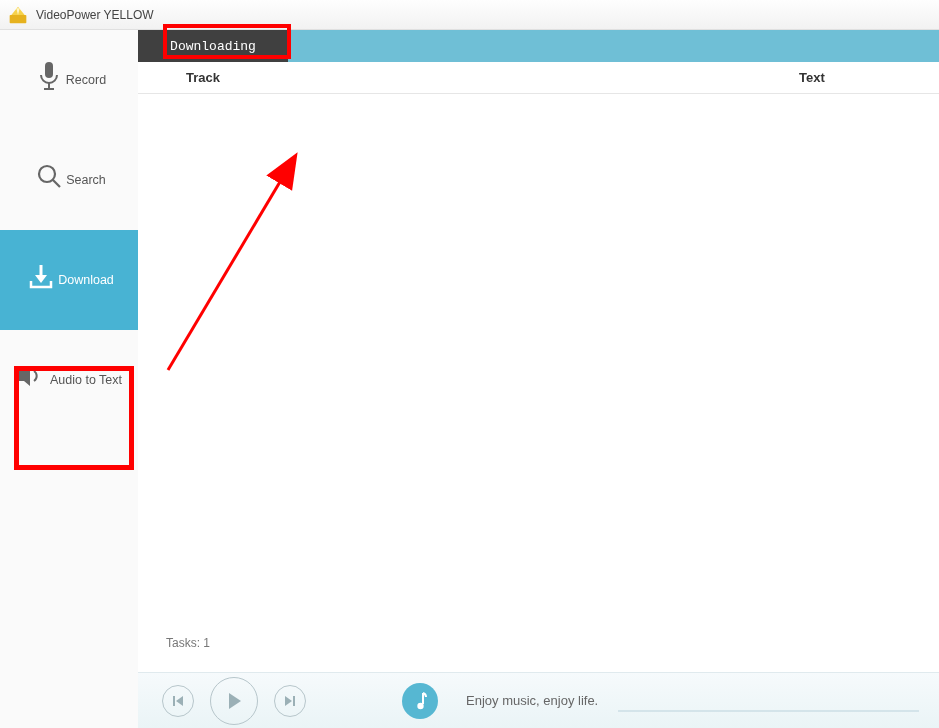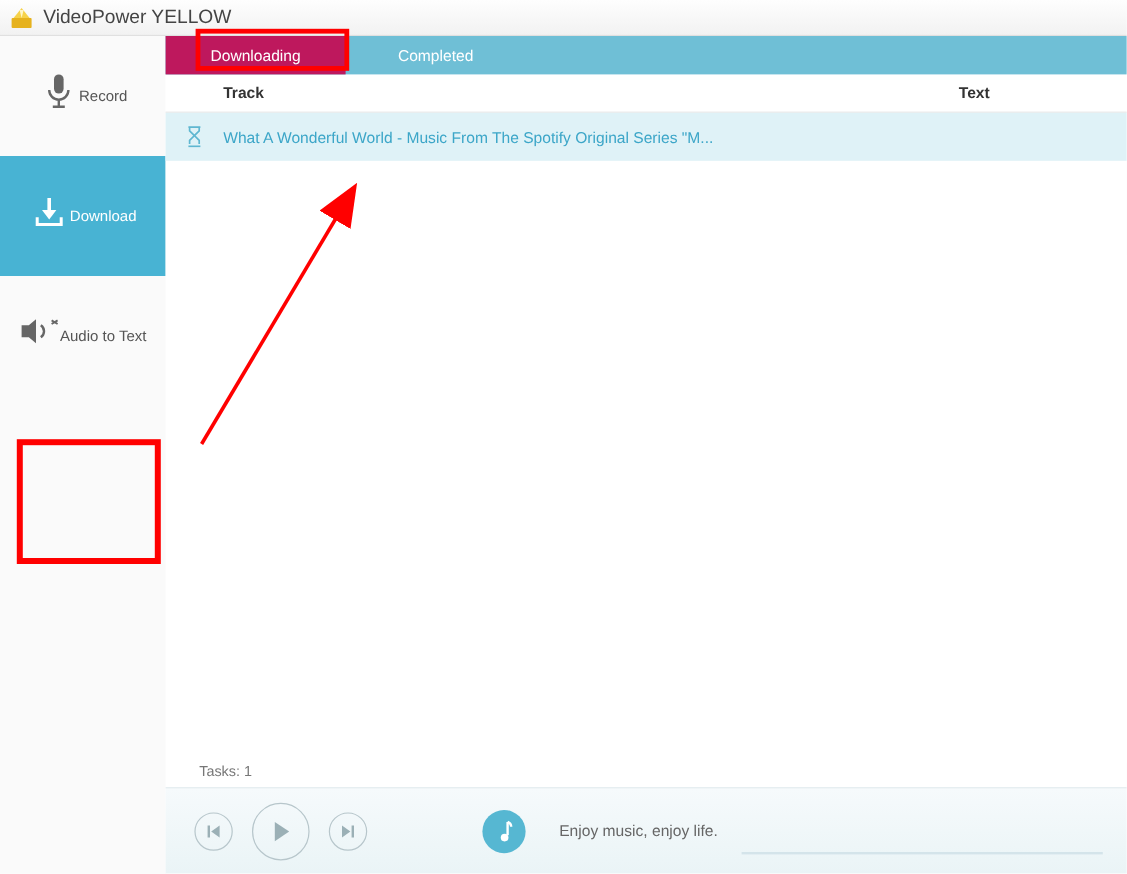--- a/index.html
+++ b/index.html
@@ -1,54 +1,54 @@
 <!DOCTYPE html>
 <html><head>
 <meta charset="utf-8">
 <style>
   * { box-sizing: border-box; margin: 0; padding: 0; }
   html, body { width: 939px; height: 728px; font-family: "Segoe UI", Arial, sans-serif; overflow: hidden; background: #fafafa; }
   
   
   .titlebar { height: 30px; background: linear-gradient(#fefefe, #f2f2f2); display: flex; align-items: center; padding: 0 8px; border-bottom: 1px solid #e0e0e0; }
   .titlebar .logo { width: 20px; height: 20px; margin-right: 8px; }
-  .titlebar .title { font-size: 16px; color: #444; }
+  .titlebar .title { font-size: 12px; color: #444; }
 
   
   .app { display: flex; height: calc(100% - 30px); }
   .sidebar { width: 138px; background: #fafafa; display: flex; flex-direction: column; align-items: stretch; }
   .main { flex: 1; display: flex; flex-direction: column; background: #fff; position: relative; }
 
   
   .side-item { display: flex; flex-direction: row; align-items: center; justify-content: center; height: 100px; color: #555; font-size: 12.5px; cursor: pointer; }
   .side-item.active { background: #48b3d3; color: #fff; }
   .side-item .icon { width: 34px; height: 34px; margin-bottom: 8px; display: flex; align-items: center; justify-content: center; }
   .side-item .label { font-size: 12.5px; }
 
   
   .tabsbar { height: 32px; background: #6fbfd6; display: flex; align-items: stretch; position: relative; }
   .tab { width: 150px; display: flex; align-items: center; justify-content: center; color: #fff; font-size: 13px; cursor: pointer; }
-  .tab.active { background: #be185d; }
+  .tab.active { background: #404040; font-family: Liberation Mono, monospace; }
 
   
   .colhead { height: 32px; display: flex; align-items: center; background: #fff; border-bottom: 1px solid #e6e6e6; font-size: 13px; color: #333; font-weight: 600; }
   .col-track { padding-left: 48px; flex: 1 1 400px; }
   .col-progress { width: 210px; }
   .col-speed { width: 140px; }
 
   
   .dlrow { height: 40px; display: flex; align-items: center; background: #dff2f7; font-size: 13px; color: #3ca6c8; }
   .dlrow .hour { width: 48px; display: flex; align-items: center; justify-content: center; }
   .dlrow .trackname { flex: 1; white-space: nowrap; overflow: hidden; text-overflow: ellipsis; padding-right: 20px; cursor: default; }
 
   
   .tasks { position: absolute; left: 28px; bottom: 78px; font-size: 12px; color: #777; }
 
   
-  .player { height: 72px; background: linear-gradient(#f6fafc, #eaf4f6); display: flex; align-items: center; padding: 0 24px; gap: 16px; border-top: 1px solid #e0eaee; }
+  .player { height: 56px; background: linear-gradient(#f6fafc, #eaf4f6); display: flex; align-items: center; padding: 0 24px; gap: 16px; border-top: 1px solid #e0eaee; }
   .pbtn { width: 32px; height: 32px; border: 1.8px solid #b7c6cb; border-radius: 50%; display: flex; align-items: center; justify-content: center; color: #9bb0b6; cursor: pointer; background: transparent; }
   .pbtn.play { width: 48px; height: 48px; }
   .note-circle { width: 36px; height: 36px; border-radius: 50%; background: #56b7d2; display: flex; align-items: center; justify-content: center; color: #fff; margin-left: 80px; }
   .player-text { font-size: 13px; color: #666; margin-left: 12px; }
   .progress-line { position: absolute; left: 480px; right: 20px; bottom: 16px; height: 2px; background: #d4e4ea; }
 
   
   .hl { position: absolute; border: 4px solid #ff0000; pointer-events: none; }
   
   
@@ -83,20 +83,29 @@
           <rect x="9" y="1" width="8" height="16" rx="4" fill="#666"></rect>
           <path d="M5 14a8 8 0 0 0 16 0" stroke="#666" stroke-width="2" fill="none"></path>
           <line x1="13" y1="22" x2="13" y2="28" stroke="#666" stroke-width="2"></line>
           <line x1="8" y1="28" x2="18" y2="28" stroke="#666" stroke-width="2"></line>
         </svg>
       </span>
       <span class="label">Record</span>
     </div>
 
 
+    <div class="side-item">
+      <span class="icon">
+        <svg width="28" height="28" viewBox="0 0 28 28">
+          <circle cx="12" cy="12" r="8" stroke="#666" stroke-width="2.2" fill="none"></circle>
+          <line x1="18" y1="18" x2="25" y2="25" stroke="#666" stroke-width="2.2"></line>
+        </svg>
+      </span>
+      <span class="label">Search</span>
+    </div>
 
     <div class="side-item active">
       <span class="icon">
         <svg width="30" height="30" viewBox="0 0 30 30">
           <line x1="15" y1="4" x2="15" y2="16" stroke="#fff" stroke-width="3"></line>
           <polygon points="9,14 21,14 15,22" fill="#fff"></polygon>
           <polyline points="5,20 5,26 25,26 25,20" stroke="#fff" stroke-width="2.5" fill="none"></polyline>
         </svg>
       </span>
       <span class="label">Download</span>
@@ -116,40 +125,29 @@
   </div>
 
   <div class="sidebar-hl"></div>
 
   <div class="main relwrap">
 
     <div class="tabsbar relwrap">
       <div class="tab active">
         <span>Downloading</span>
       </div>
-      <div class="tab">
-        <span>Completed</span>
-      </div>
 
       <div class="hl" style="left:25px; top:-6px; width:128px; height:35px;"></div>
     </div>
 
     <div class="colhead">
       <div class="col-track">Track</div>
       <div class="col-speed">Text</div>
     </div>
 
-    <div class="dlrow">
-      <span class="hour">
-        <svg width="14" height="18" viewBox="0 0 14 18">
-          <path d="M2 1 h10 M2 17 h10 M3 1 v3 l4 4 l-4 4 v3 M11 1 v3 l-4 4 l4 4 v3" stroke="#5fb7d1" stroke-width="1.4" fill="none"></path>
-        </svg>
-      </span>
-      <span class="trackname">What A Wonderful World - Music From The Spotify Original Series "M...</span>
-    </div>
 
     <svg class="arrow-svg" width="200" height="260" style="left:20px; top:100px;">
       <defs>
         <marker id="ah" markerWidth="12" markerHeight="12" refX="9" refY="5" orient="auto">
           <polygon points="0,0 12,5 0,10" fill="#ff0000"></polygon>
         </marker>
       </defs>
       <line x1="10" y1="240" x2="135" y2="30" stroke="#ff0000" stroke-width="3" marker-end="url(#ah)"></line>
     </svg>
 

